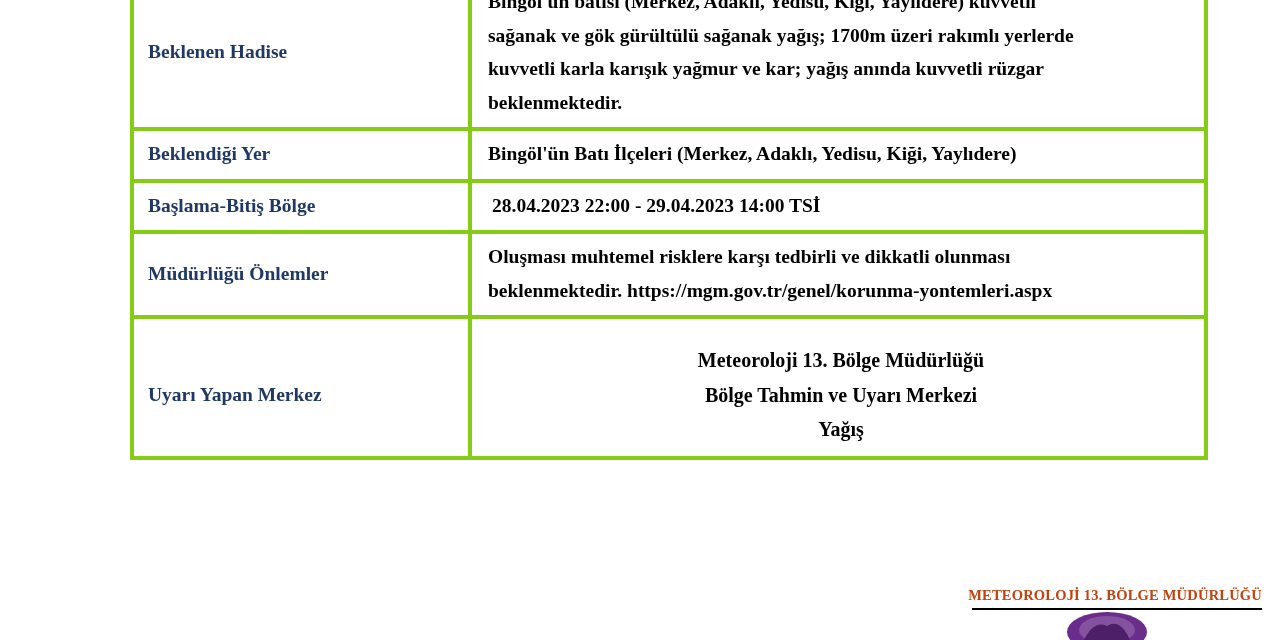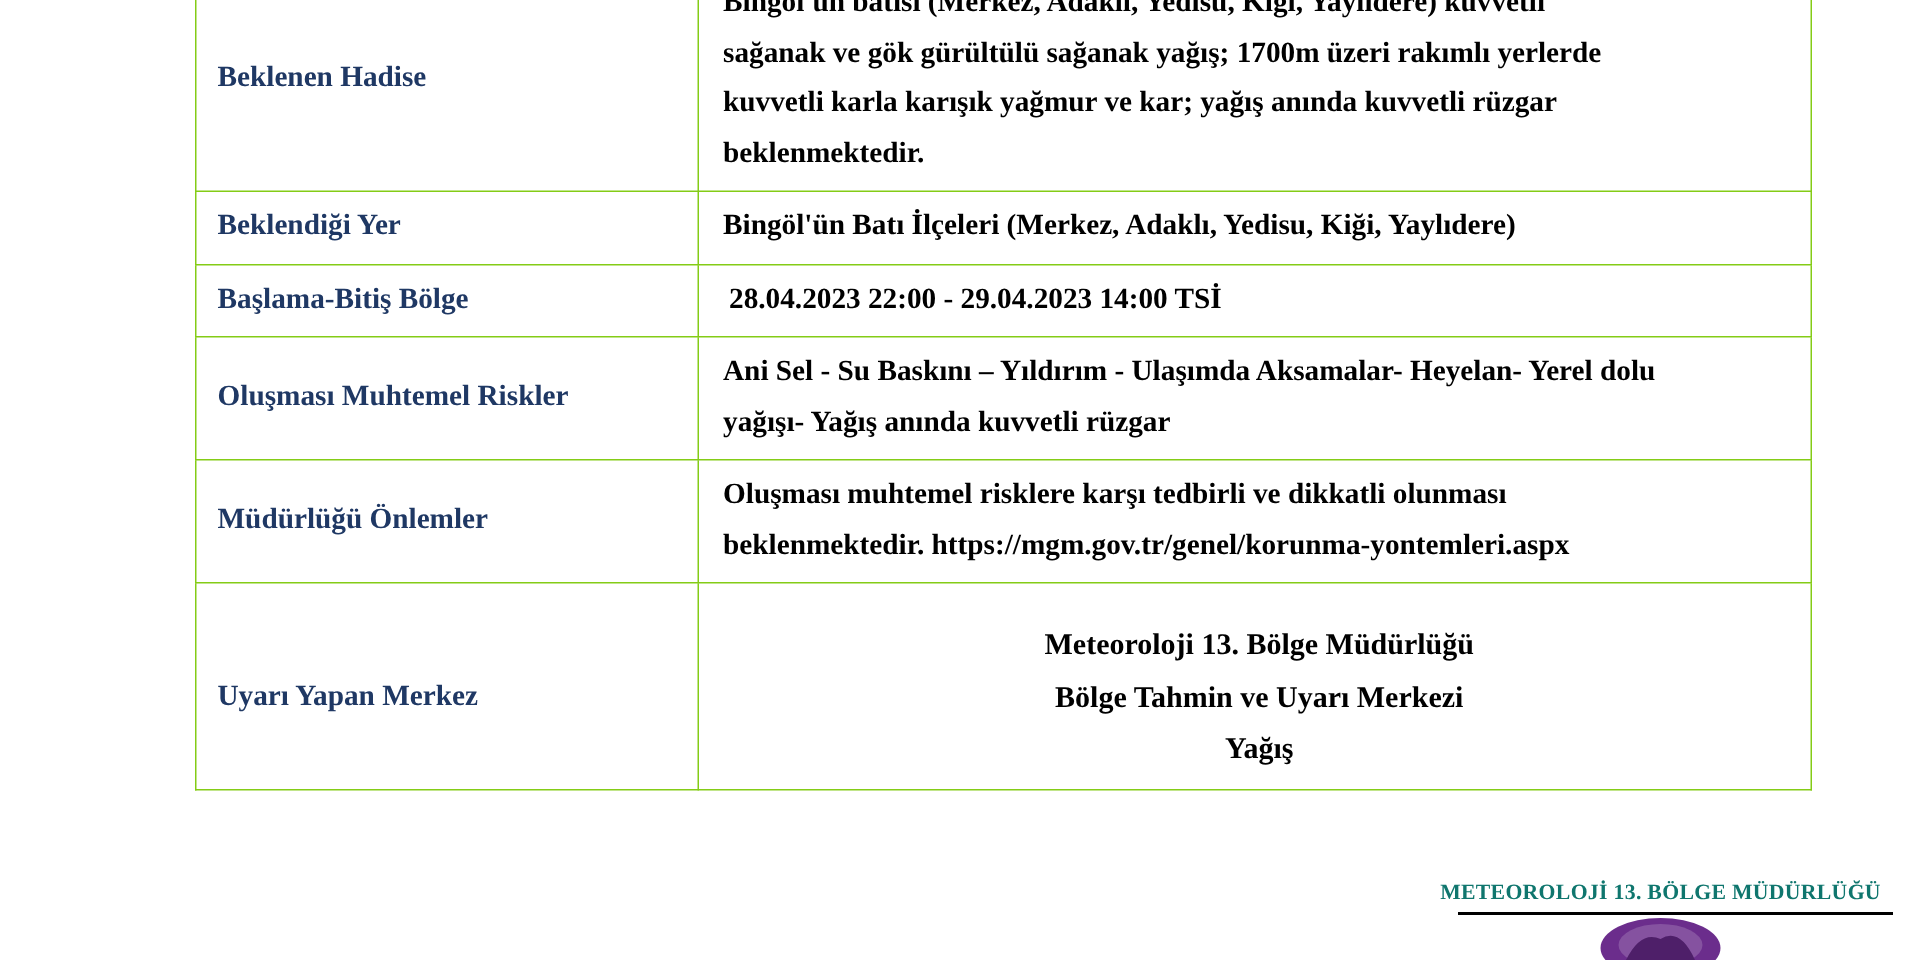--- a/index.html
+++ b/index.html
@@ -21,21 +21,21 @@
   }
   .doc-table {
     position: absolute;
     left: 130px;
     top: -22px;
     width: 1078px;
     border-collapse: collapse;
     table-layout: fixed;
   }
   .doc-table td {
-    border: 1px solid #84cc16;
+    border: 4px solid #84cc16;
     padding: 6px 10px 8px 14px;
     vertical-align: middle;
     font-size: 19.5px;
     line-height: 1.72;
   }
   td.label {
     width: 310px;
     color: #1f3864;
     font-weight: bold;
     font-family: "Liberation Serif", serif;
@@ -67,23 +67,24 @@
     position: absolute;
     right: 18px;
     bottom: 0px;
     width: 310px;
     text-align: center;
   }
   .logo-caption {
     font-family: "Liberation Serif", serif;
     font-size: 14.5px;
     font-weight: bold;
-    color: #0f766e;
+    color: #c2410c;
     letter-spacing: 0.2px;
     white-space: nowrap;
+    text-align: right;
   }
   .logo-rule {
     position: absolute;
     right: 18px;
     bottom: 30px;
     width: 290px;
     height: 2px;
     background: #000;
   }
   .logo-mark {
@@ -121,27 +122,20 @@
         <td class="label">Beklendiği Yer</td>
         <td class="value">Bingöl'ün Batı İlçeleri (Merkez, Adaklı, Yedisu, Kiği, Yaylıdere)</td>
       </tr>
 
       <tr>
         <td class="label">Başlama-Bitiş Bölge</td>
         <td class="value indent">28.04.2023 22:00 - 29.04.2023 14:00 TSİ</td>
       </tr>
 
 
-      <tr>
-        <td class="label">Oluşması Muhtemel Riskler</td>
-        <td class="value cell-multiline">
-          <span class="line">Ani Sel - Su Baskını – Yıldırım - Ulaşımda Aksamalar- Heyelan- Yerel dolu</span>
-          <span class="line">yağışı- Yağış anında kuvvetli rüzgar</span>
-        </td>
-      </tr>
 
       <tr>
         <td class="label">Müdürlüğü Önlemler</td>
         <td class="value cell-multiline">
           <span class="line">Oluşması muhtemel risklere karşı tedbirli ve dikkatli olunması</span>
           <span class="line">beklenmektedir. https://mgm.gov.tr/genel/korunma-yontemleri.aspx</span>
         </td>
       </tr>
 
       <tr class="row-tall">

